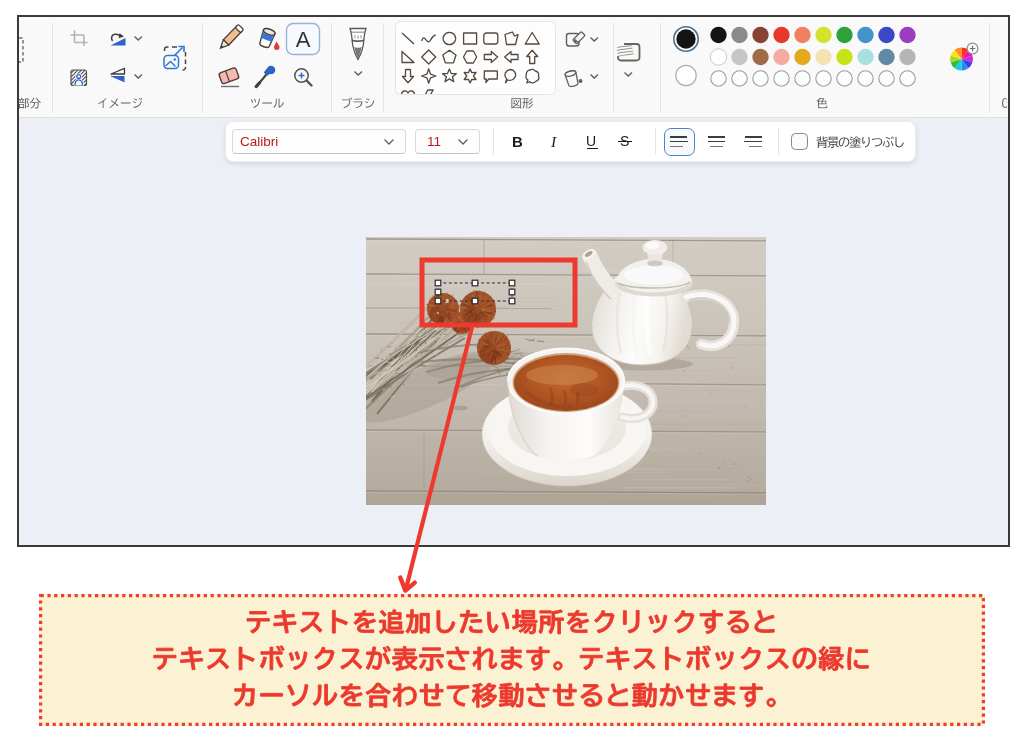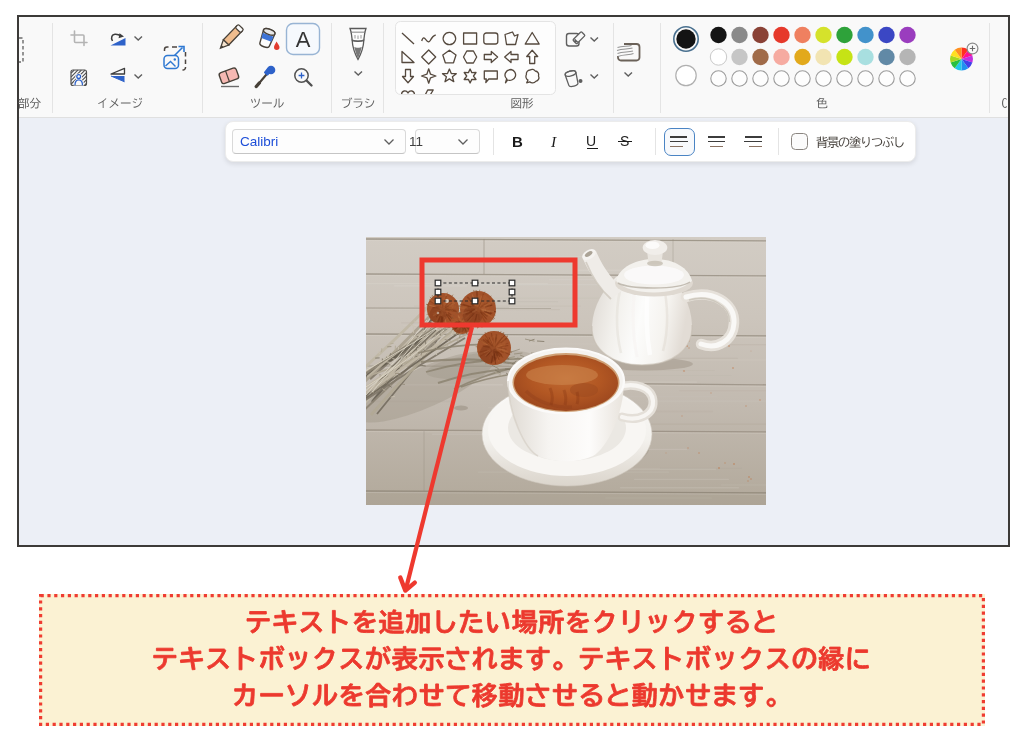--- a/index.html
+++ b/index.html
@@ -12,23 +12,23 @@
 </div>
 <div class="abs" style="left:52px;top:23px;width:1px;height:90px;background:#e4e4e4;"></div>
 <div class="abs" style="left:202px;top:23px;width:1px;height:90px;background:#e4e4e4;"></div>
 <div class="abs" style="left:331px;top:23px;width:1px;height:90px;background:#e4e4e4;"></div>
 <div class="abs" style="left:383px;top:23px;width:1px;height:90px;background:#e4e4e4;"></div>
 <div class="abs" style="left:613px;top:23px;width:1px;height:90px;background:#e4e4e4;"></div>
 <div class="abs" style="left:660px;top:23px;width:1px;height:90px;background:#e4e4e4;"></div>
 <div class="abs" style="left:989px;top:23px;width:1px;height:90px;background:#e4e4e4;"></div>
 <div class="abs" style="left:225px;top:121px;width:691px;height:41px;background:#ffffff;border:1px solid #ececec;border-radius:8px;box-shadow:0 2px 5px rgba(0,0,0,0.10);"></div>
 <div class="abs" style="left:232px;top:129px;width:174px;height:25px;background:#fdfdfd;border:1px solid #d9d9d9;border-bottom-color:#c5c5c5;border-radius:4px;"></div>
-<div class="abs" style="left:240px;top:134px;font-size:13.5px;color:#1d4ed8;">Calibri</div>
+<div class="abs" style="left:240px;top:134px;font-size:13.5px;color:#b91c1c;">Calibri</div>
 <div class="abs" style="left:415px;top:129px;width:65px;height:25px;background:#fdfdfd;border:1px solid #d9d9d9;border-bottom-color:#c5c5c5;border-radius:4px;"></div>
-<div class="abs" style="left:409px;top:134px;font-size:13.5px;color:#404040;">11</div>
+<div class="abs" style="left:427px;top:134px;font-size:13.5px;color:#b91c1c;">11</div>
 <div class="abs" style="left:493px;top:128px;width:1px;height:27px;background:#e4e4e4;"></div>
 <div class="abs" style="left:655px;top:128px;width:1px;height:27px;background:#e4e4e4;"></div>
 <div class="abs" style="left:778px;top:128px;width:1px;height:27px;background:#e4e4e4;"></div>
 <div class="abs" style="left:512px;top:133px;font-size:15px;font-weight:bold;color:#1b1b1b;">B</div>
 <div class="abs" style="left:551px;top:132.5px;font-size:15.5px;font-style:italic;font-family:'Liberation Serif',serif;color:#1b1b1b;">I</div>
 <div class="abs" style="left:586px;top:133px;font-size:14px;color:#1b1b1b;">U</div>
 <div class="abs" style="left:586.5px;top:147.5px;width:11.5px;height:1.3px;background:#1b1b1b;"></div>
 <div class="abs" style="left:620px;top:133px;font-size:14px;color:#1b1b1b;">S</div>
 <div class="abs" style="left:618px;top:140.5px;width:14px;height:1.2px;background:#1b1b1b;"></div>
 <div class="abs" style="left:664px;top:127.5px;width:30.5px;height:28px;border:1.5px solid #4a84c4;border-radius:7px;background:#f7f9fc;"></div>

